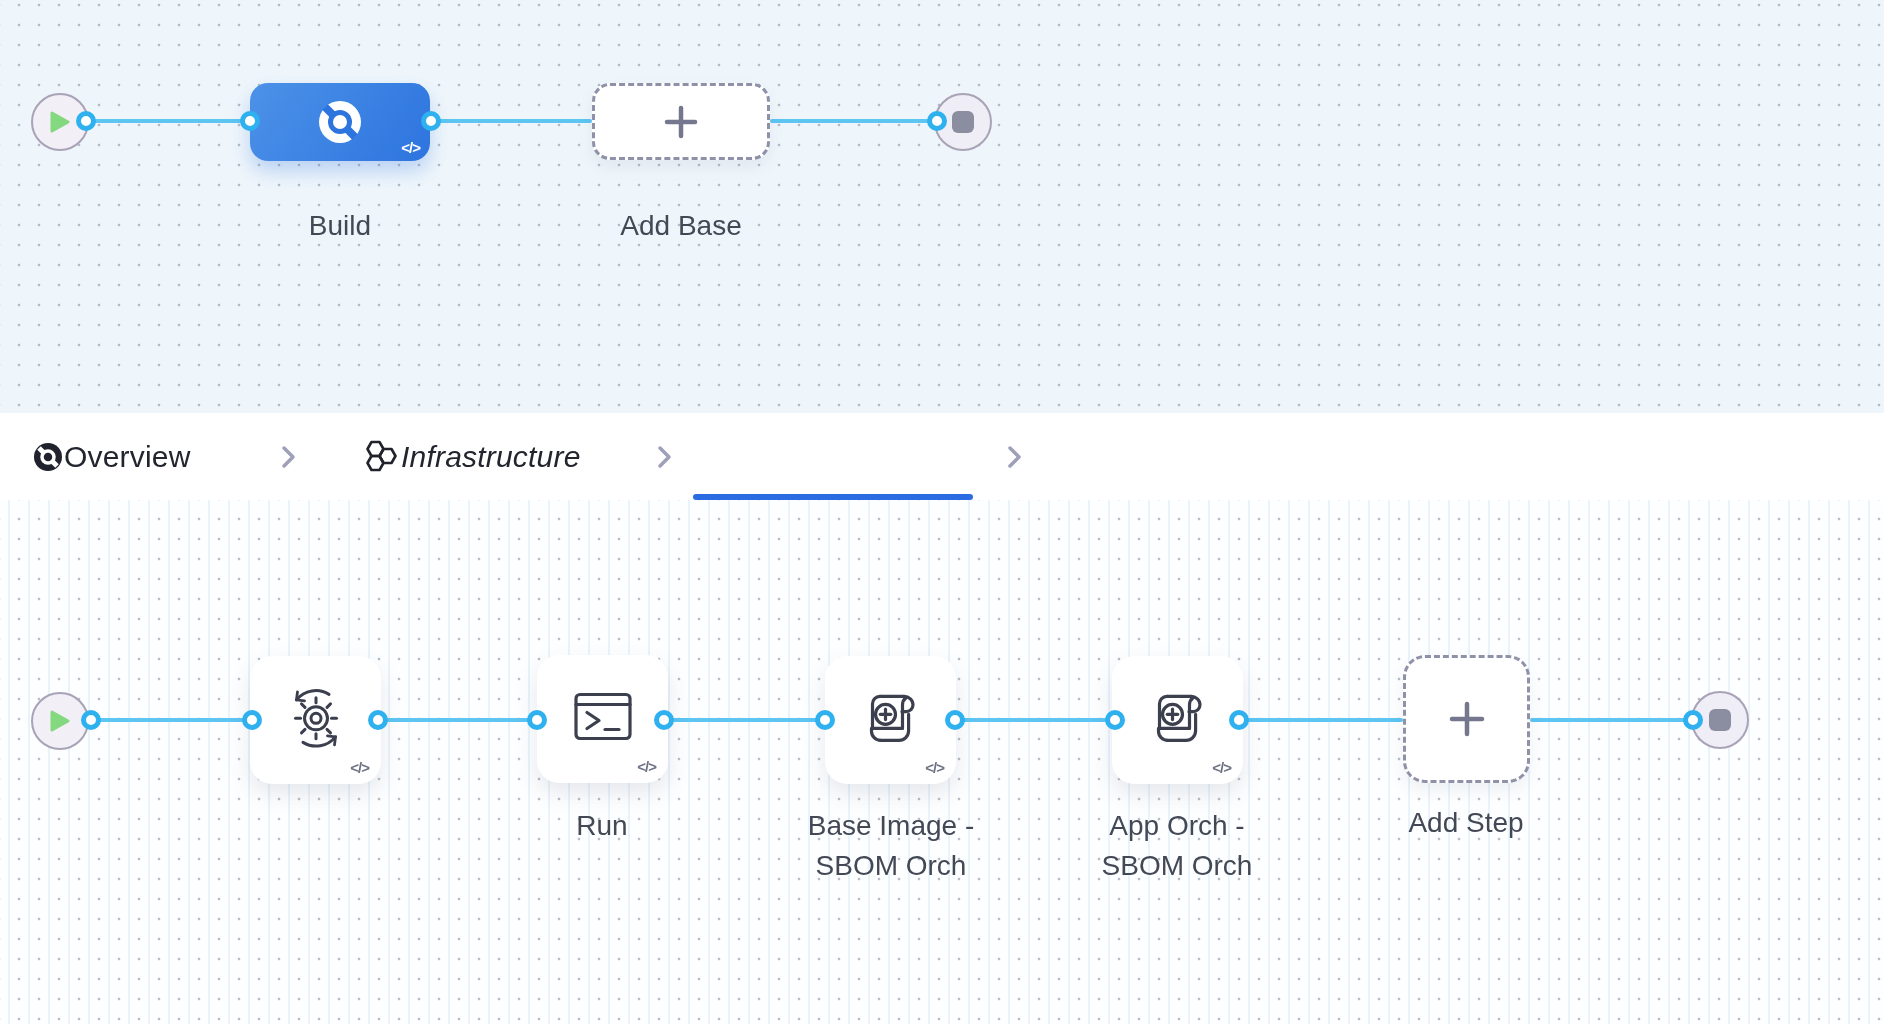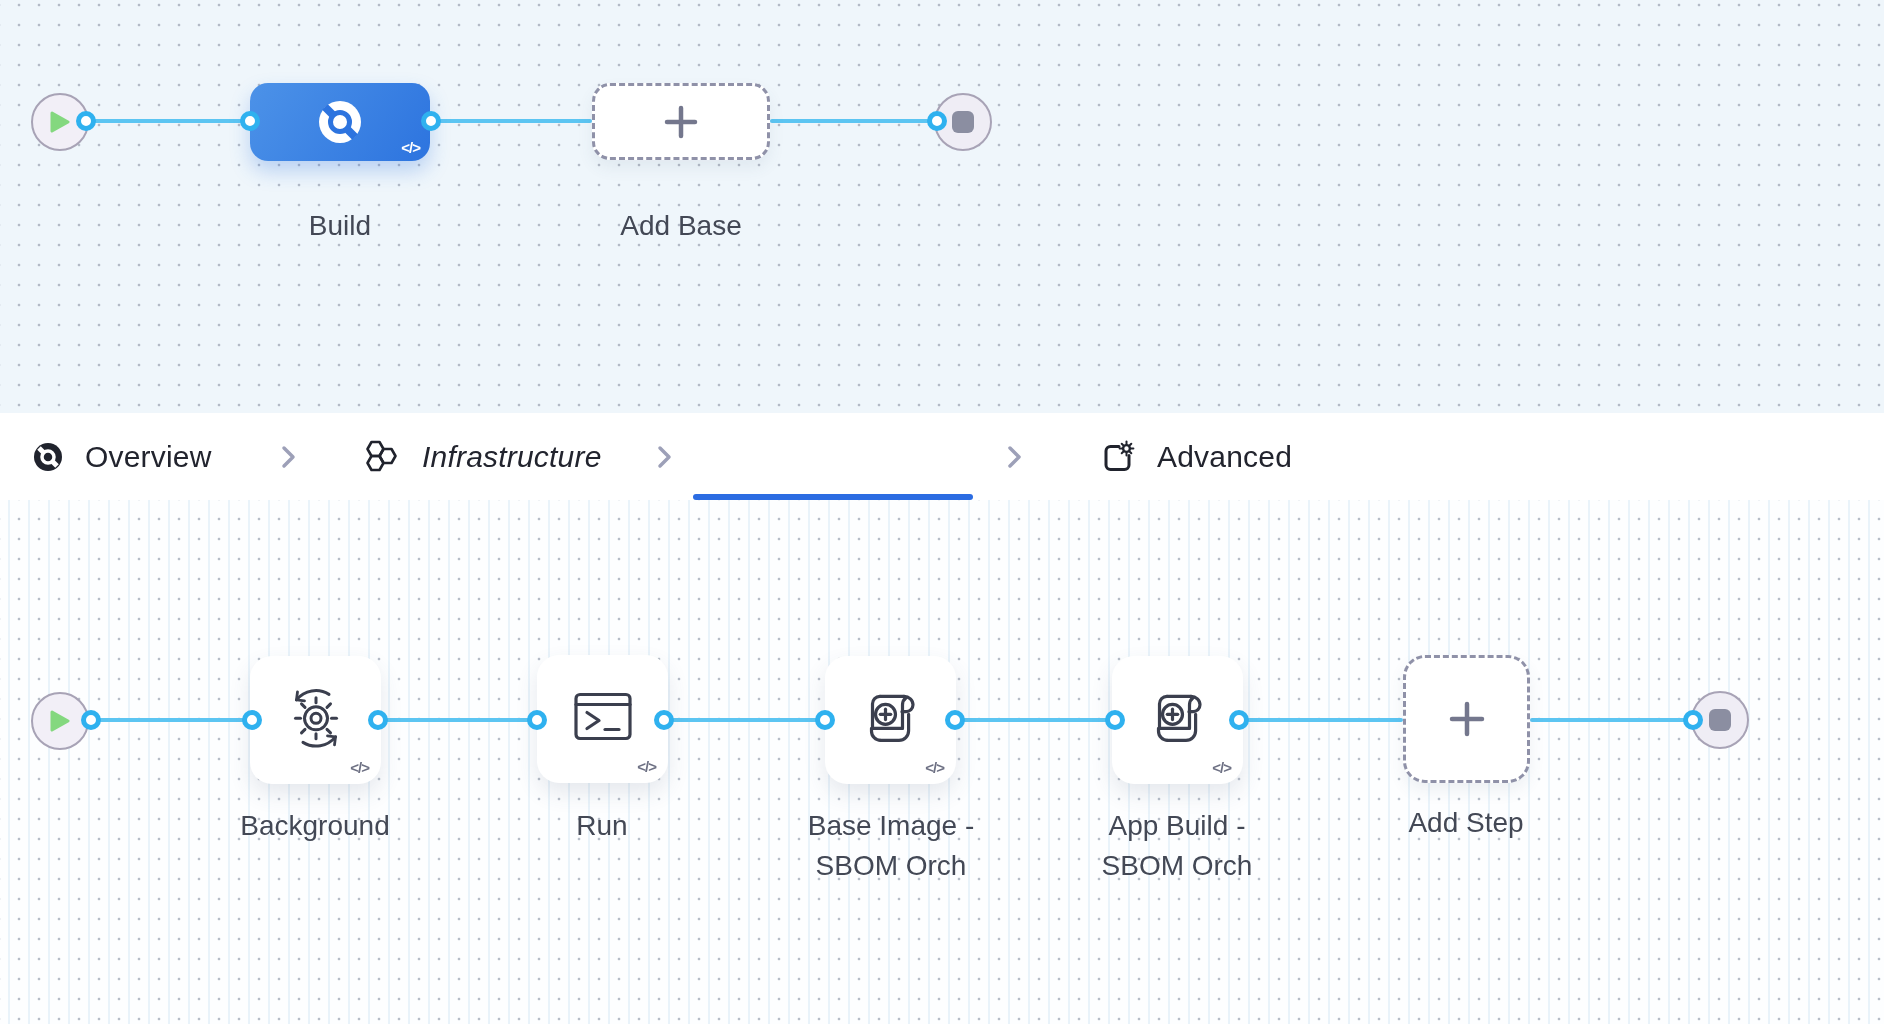--- a/index.html
+++ b/index.html
@@ -18,21 +18,21 @@
     background-color:#fdfeff;
     background-image:
       radial-gradient(circle,#b6bdc8 1.5px,transparent 1.6px),
       repeating-linear-gradient(90deg,#e9f3fa 0 2px,transparent 2px 20px);
     background-size:20px 20px,20px 100%;
     background-position:9px 9px,8px 0;
   }
 
   
   .tabbar{position:absolute;left:0;top:413px;width:1884px;height:87px;background:#fff;border-bottom:1px solid #e9ecf0;}
-  .tab{position:absolute;top:0;height:100%;display:flex;align-items:center;gap:22px;cursor:pointer;}
+  .tab{position:absolute;top:0;height:100%;display:flex;align-items:center;gap:1px;cursor:pointer;}
   .tab-label{font-size:30px;color:#22242e;font-weight:500;letter-spacing:.2px;}
   .tab-label.bold{font-weight:700;color:#14161d;}
   .chev{position:absolute;top:50%;transform:translateY(-50%);}
   .tab-underline{position:absolute;left:693px;bottom:0;width:280px;height:6px;background:#2b6ce2;border-radius:4px;}
 
   
   .edge{position:absolute;height:4px;background:#5cc5f2;border-radius:2px;}
   .port{position:absolute;width:20px;height:20px;border-radius:50%;background:#fff;border:5px solid #2fb1ef;box-sizing:border-box;}
   .node-circle{position:absolute;width:58px;height:58px;border-radius:50%;background:#f2eff7;border:2px solid #a8a3b6;box-sizing:border-box;display:flex;align-items:center;justify-content:center;}
   .stop-square{width:22px;height:22px;border-radius:6px;background:#8b8ea1;}
@@ -130,37 +130,20 @@
 
     <svg class="chev" style="left:652px;" width="24" height="30" viewBox="0 0 24 30">
       <polyline points="8,6 17,15 8,24" fill="none" stroke="#9da0b8" stroke-width="3.5" stroke-linecap="round" stroke-linejoin="round"></polyline>
     </svg>
 
 
     <svg class="chev" style="left:1002px;" width="24" height="30" viewBox="0 0 24 30">
       <polyline points="8,6 17,15 8,24" fill="none" stroke="#9da0b8" stroke-width="3.5" stroke-linecap="round" stroke-linejoin="round"></polyline>
     </svg>
 
-    <div class="tab" style="left:1099px;">
-      <svg width="36" height="36" viewBox="0 0 36 36">
-        <path d="M30 16.5 V26 a4.5 4.5 0 0 1 -4.5 4.5 H11.5 A4.5 4.5 0 0 1 7 26 V12 a4.5 4.5 0 0 1 4.5 -4.5 H20" fill="none" stroke="#20232d" stroke-width="3" stroke-linecap="round"></path>
-        <g stroke="#20232d" stroke-width="2" stroke-linecap="round">
-          <line x1="27.5" y1="2.6" x2="27.5" y2="5.2"></line>
-            <line x1="27.5" y1="13.8" x2="27.5" y2="16.4"></line>
-          <line x1="20.6" y1="9.5" x2="23.2" y2="9.5"></line>
-            <line x1="31.8" y1="9.5" x2="34.4" y2="9.5"></line>
-          <line x1="22.7" y1="4.7" x2="24.5" y2="6.5"></line>
-            <line x1="30.5" y1="12.5" x2="32.3" y2="14.3"></line>
-          <line x1="32.3" y1="4.7" x2="30.5" y2="6.5"></line>
-            <line x1="24.5" y1="12.5" x2="22.7" y2="14.3"></line>
-        </g>
-        <circle cx="27.5" cy="9.5" r="3.4" fill="#fff" stroke="#20232d" stroke-width="2.4"></circle>
-      </svg>
-      <span class="tab-label">Advanced</span>
-    </div>
 
     <div class="tab-underline"></div>
   </div>
 
   <div class="canvas-bottom">
 
     <div class="edge" style="left:60px;top:218px;width:192px;"></div>
     <div class="edge" style="left:378px;top:218px;width:159px;"></div>
     <div class="edge" style="left:664px;top:218px;width:161px;"></div>
     <div class="edge" style="left:955px;top:218px;width:160px;"></div>
@@ -256,26 +239,25 @@
     <div class="port" style="left:242px;top:210px;"></div>
     <div class="port" style="left:368px;top:210px;"></div>
     <div class="port" style="left:527px;top:210px;"></div>
     <div class="port" style="left:654px;top:210px;"></div>
     <div class="port" style="left:815px;top:210px;"></div>
     <div class="port" style="left:945px;top:210px;"></div>
     <div class="port" style="left:1105px;top:210px;"></div>
     <div class="port" style="left:1229px;top:210px;"></div>
     <div class="port" style="left:1683px;top:210px;"></div>
 
-    <div class="node-label" style="left:215px;top:306px;width:200px;">Background</div>
     <div class="node-label" style="left:502px;top:306px;width:200px;">Run</div>
     <div class="node-label" style="left:771px;top:306px;width:240px;">
       <span>Base Image -</span><br>
       <span>SBOM Orch</span>
     </div>
     <div class="node-label" style="left:1057px;top:306px;width:240px;">
-      <span>App Build -</span><br>
+      <span>App Orch -</span><br>
       <span>SBOM Orch</span>
     </div>
     <div class="node-label" style="left:1366px;top:303px;width:200px;">Add Step</div>
   </div>
 
 </div>
 
 </body></html>

